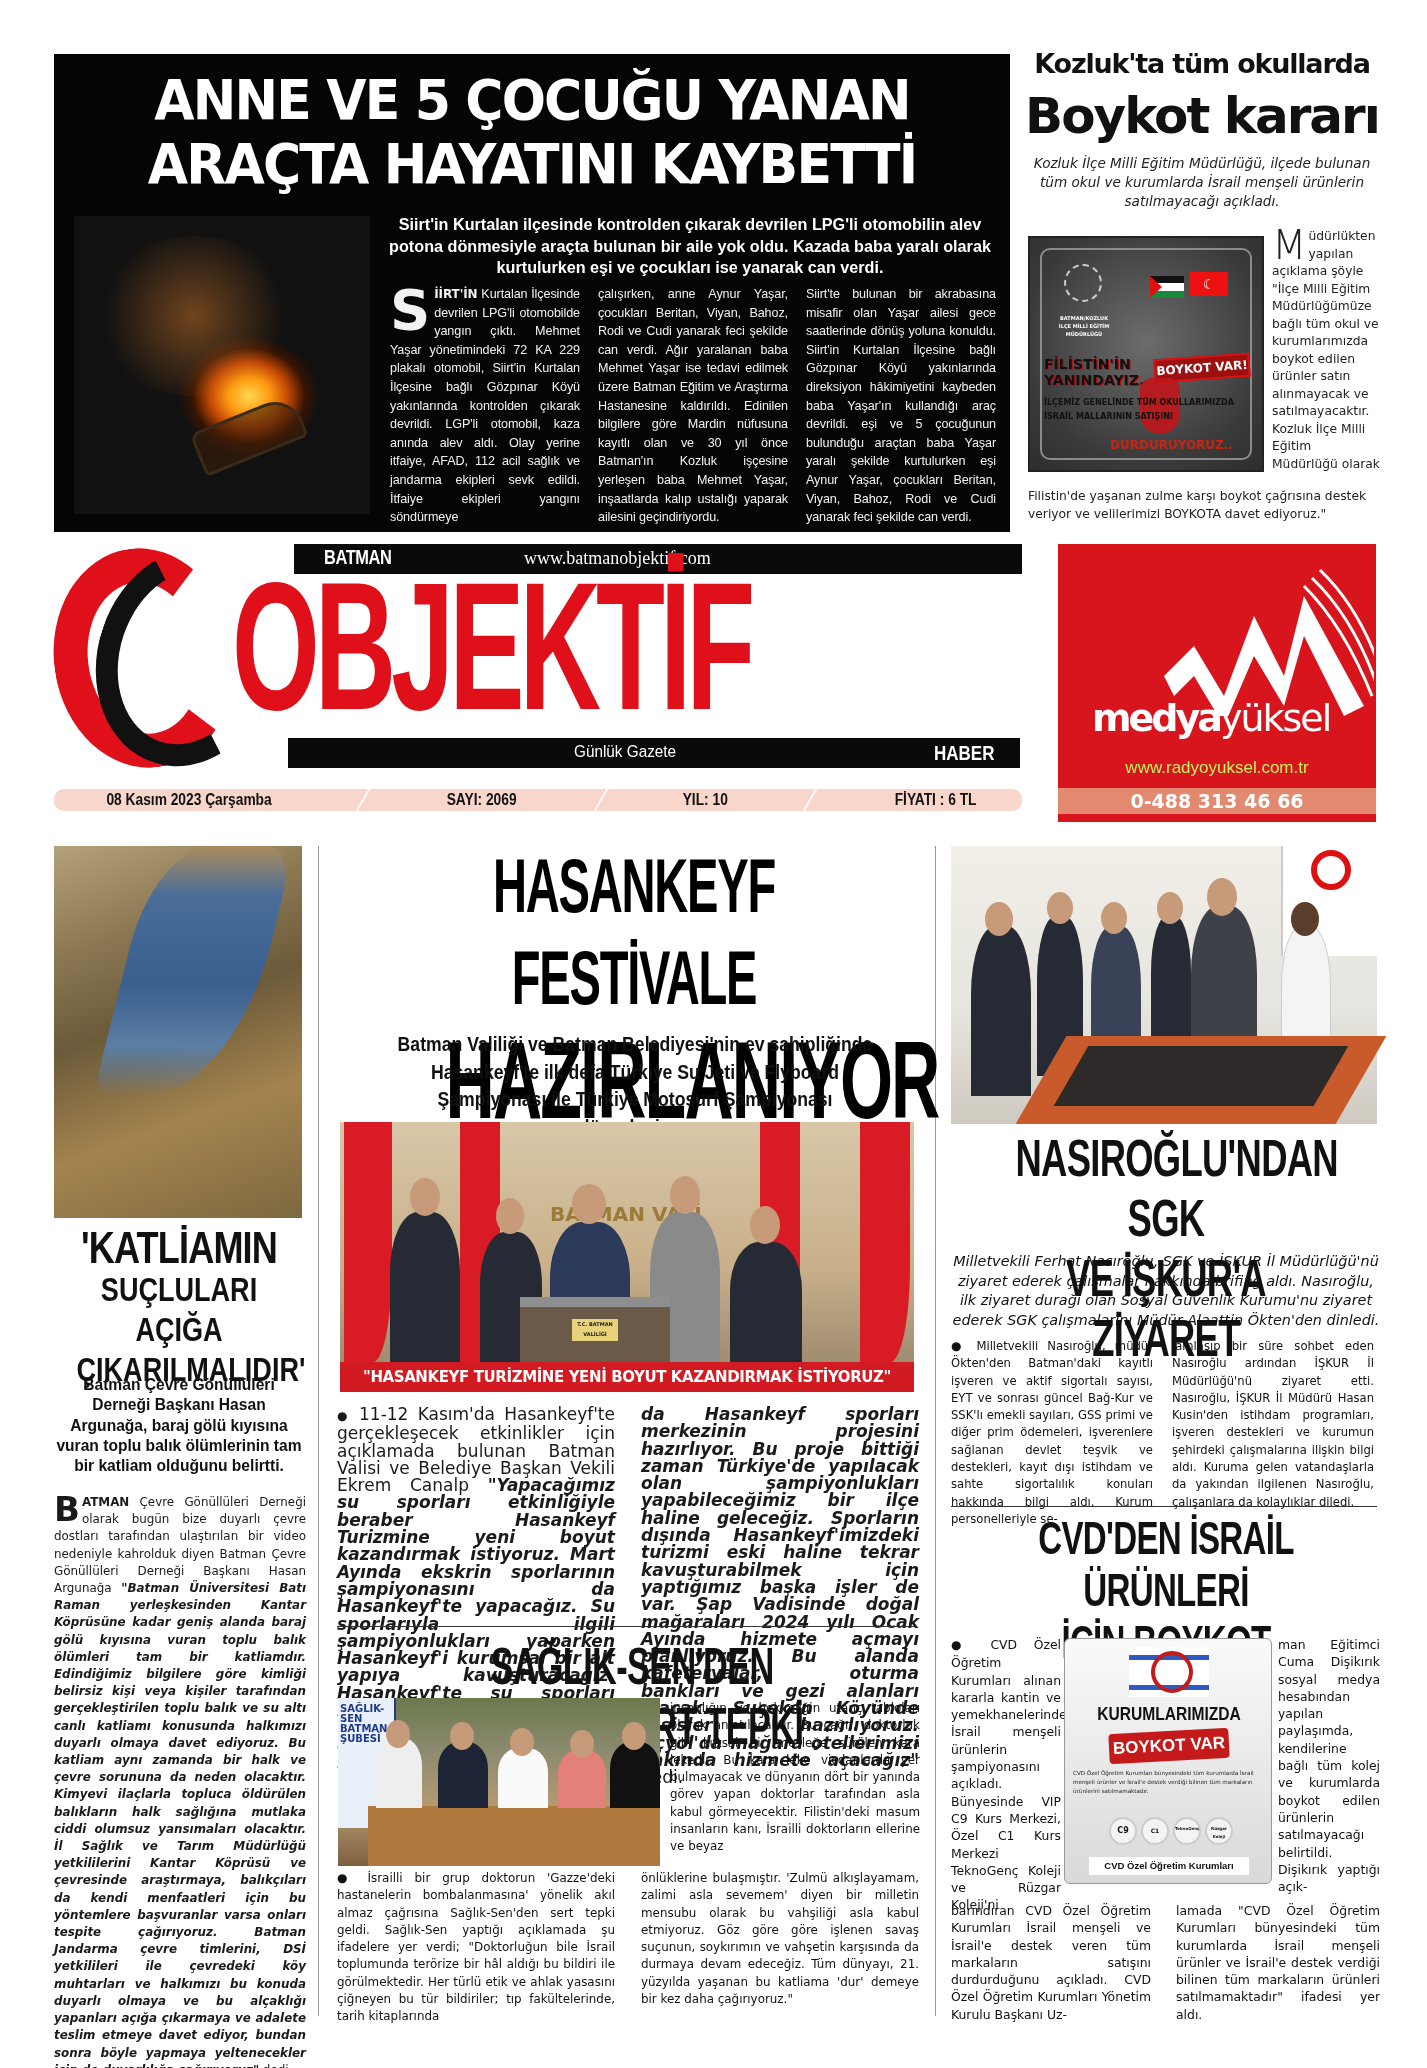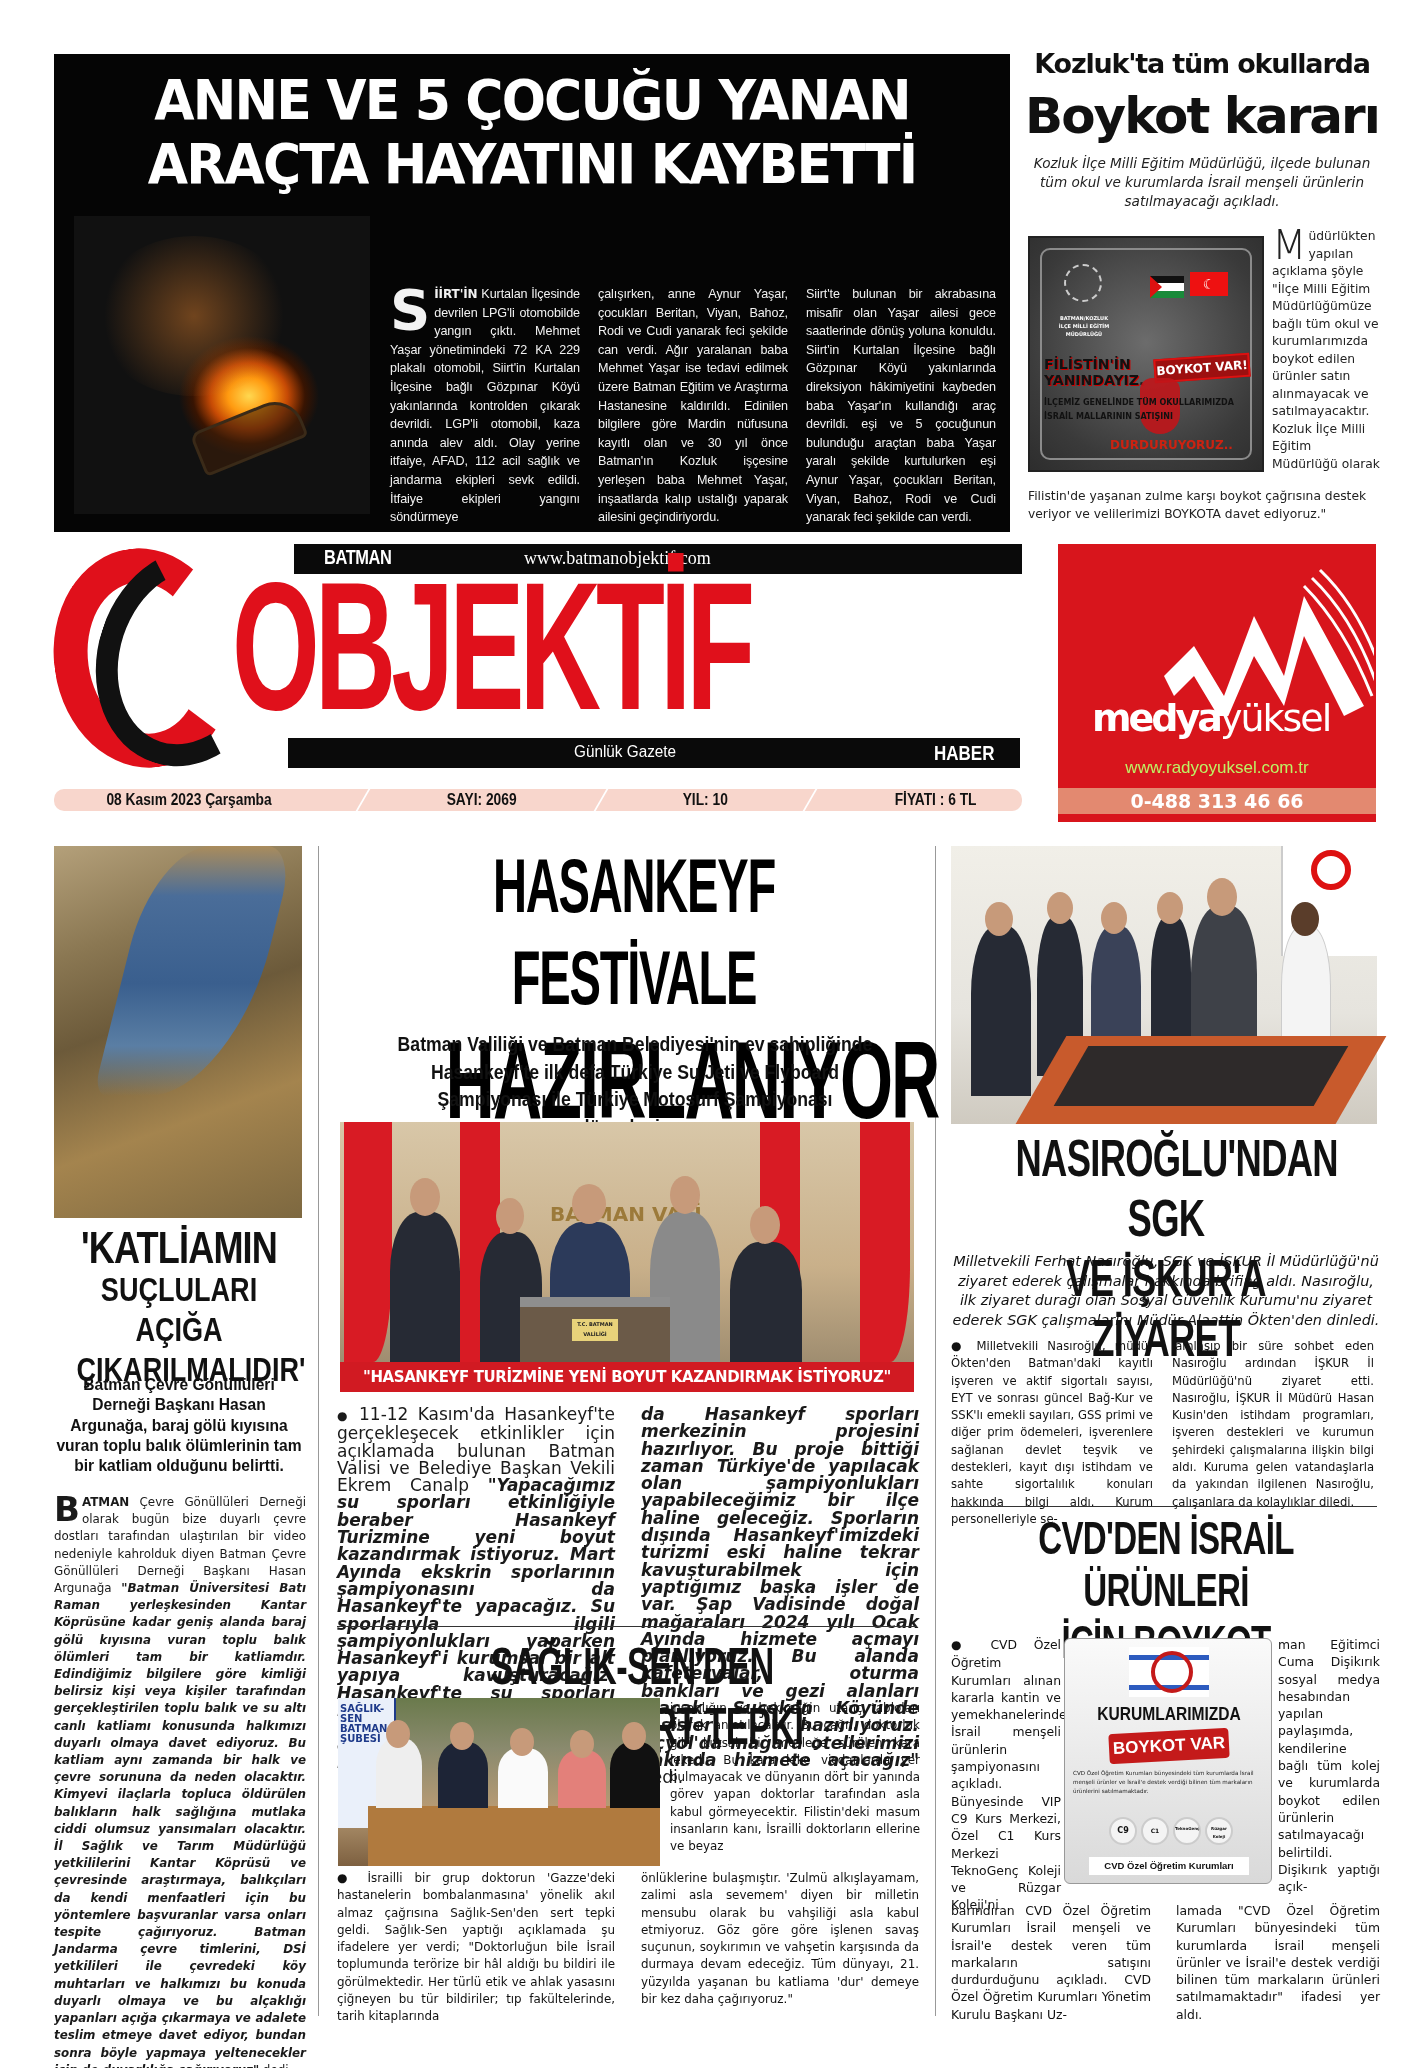--- a/index.html
+++ b/index.html
@@ -132,20 +132,21 @@
 
 <div id="lead" class="abs">
   <div id="lead-title" class="abs">
     <div>ANNE VE 5 ÇOCUĞU YANAN</div>
     <div>ARAÇTA HAYATINI KAYBETTİ</div>
   </div>
   <div id="lead-photo" class="abs">
     <div class="abs smoke"></div>
     <div class="abs car"></div>
   </div>
+  <div id="lead-sub" class="abs">Siirt'in Kurtalan ilçesinde kontrolden çıkarak devrilen LPG'li otomobilin alev potona dönmesiyle araçta bulunan bir aile yok oldu. Kazada baba yaralı olarak kurtulurken eşi ve çocukları ise yanarak can verdi.</div>
   <div id="lead-col1" class="abs lead-col body-s just">
     <span class="dropcap">S</span><span class="lead-kick">İİRT'İN</span> <span>Kurtalan İlçesinde devrilen LPG'li otomobilde yangın çıktı. Mehmet Yaşar yönetimindeki 72 KA 229 plakalı otomobil, Siirt'in Kurtalan İlçesine bağlı Gözpınar Köyü yakınlarında kontrolden çıkarak devrildi. LGP'li otomobil, kaza anında alev aldı. Olay yerine itfaiye, AFAD, 112 acil sağlık ve jandarma ekipleri sevk edildi. İtfaiye ekipleri yangını söndürmeye</span>
   </div>
   <div id="lead-col2" class="abs lead-col body-s just">çalışırken, anne Aynur Yaşar, çocukları Beritan, Viyan, Bahoz, Rodi ve Cudi yanarak feci şekilde can verdi. Ağır yaralanan baba Mehmet Yaşar ise tedavi edilmek üzere Batman Eğitim ve Araştırma Hastanesine kaldırıldı. Edinilen bilgilere göre Mardin nüfusuna kayıtlı olan ve 30 yıl önce Batman'ın Kozluk işçesine yerleşen baba Mehmet Yaşar, inşaatlarda kalıp ustalığı yaparak ailesini geçindiriyordu.</div>
   <div id="lead-col3" class="abs lead-col body-s just">Siirt'te bulunan bir akrabasına misafir olan Yaşar ailesi gece saatlerinde dönüş yoluna konuldu. Siirt'in Kurtalan İlçesine bağlı Gözpınar Köyü yakınlarında direksiyon hâkimiyetini kaybeden baba Yaşar'ın kullandığı araç devrildi. eşi ve 5 çocuğunun bulunduğu araçtan baba Yaşar yaralı şekilde kurtulurken eşi Aynur Yaşar, çocukları Beritan, Viyan, Bahoz, Rodi ve Cudi yanarak feci şekilde can verdi.</div>
 </div>
 
 <div id="koz-kicker" class="abs">Kozluk'ta tüm okullarda</div>
 <div id="koz-title" class="abs">Boykot kararı</div>
 <div id="koz-lede" class="abs">Kozluk İlçe Milli Eğitim Müdürlüğü, ilçede bulunan tüm okul ve kurumlarda İsrail menşeli ürünlerin satılmayacağı açıkladı.</div>

